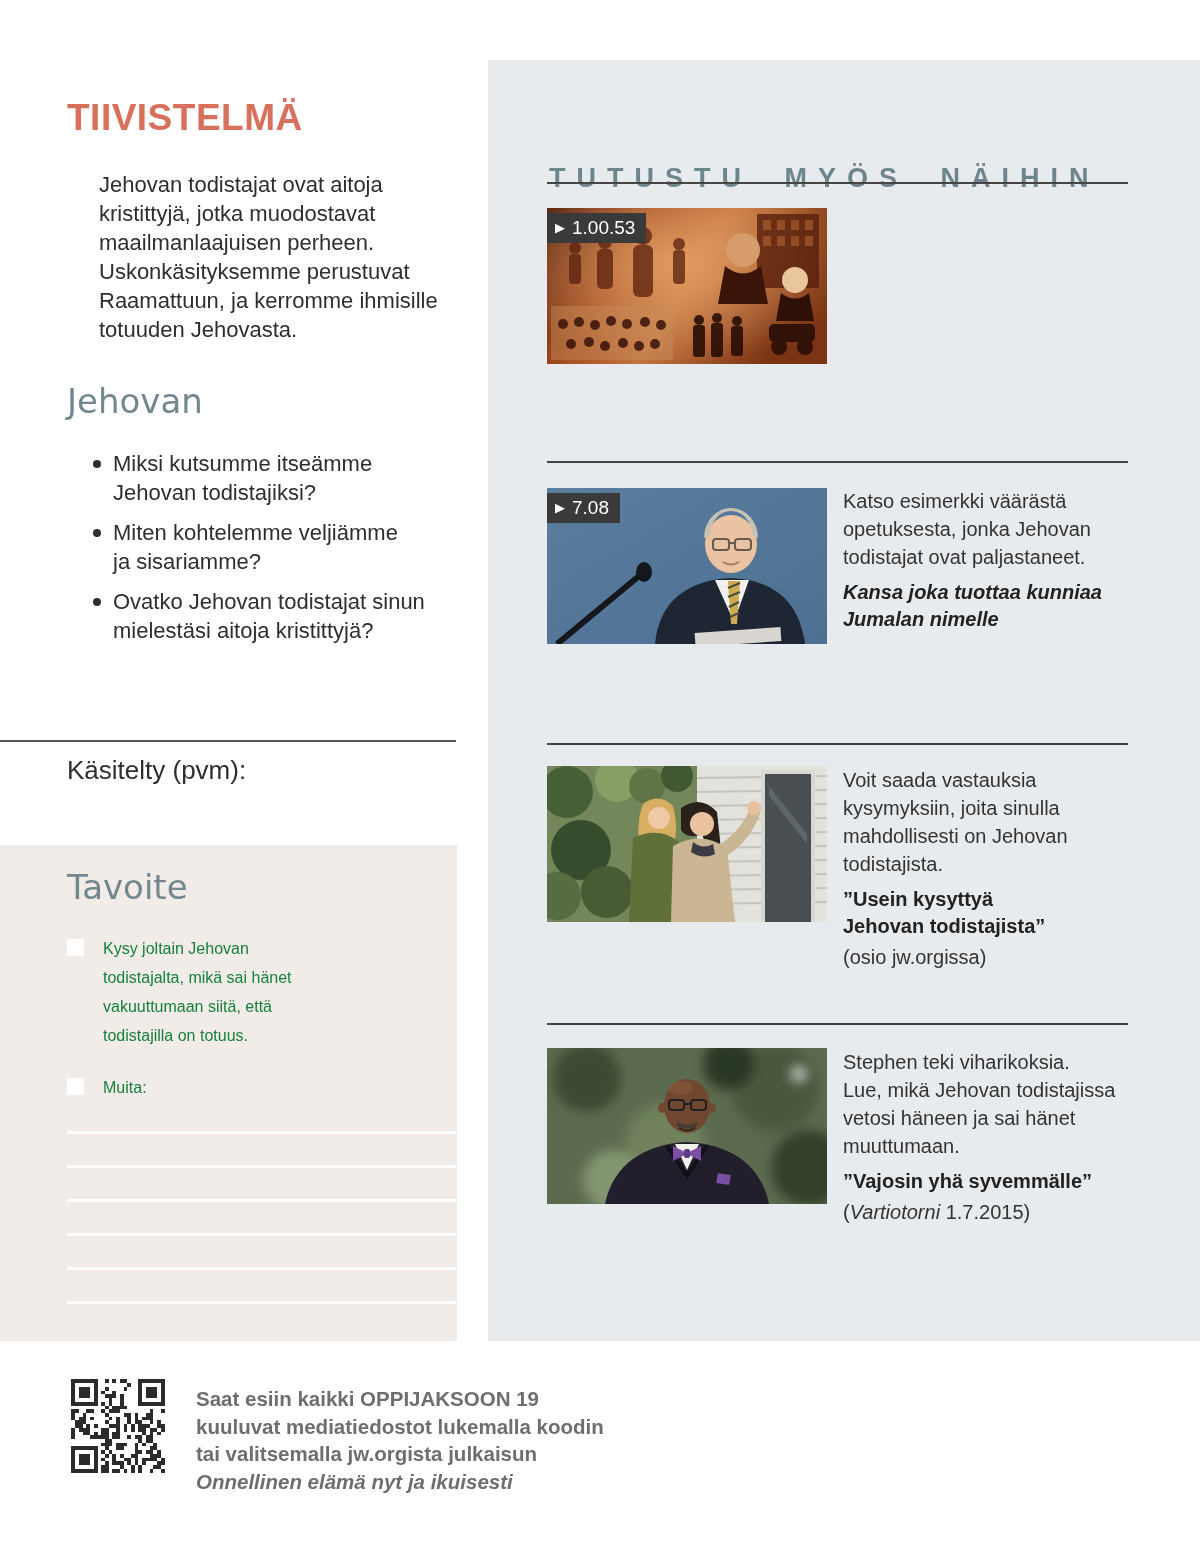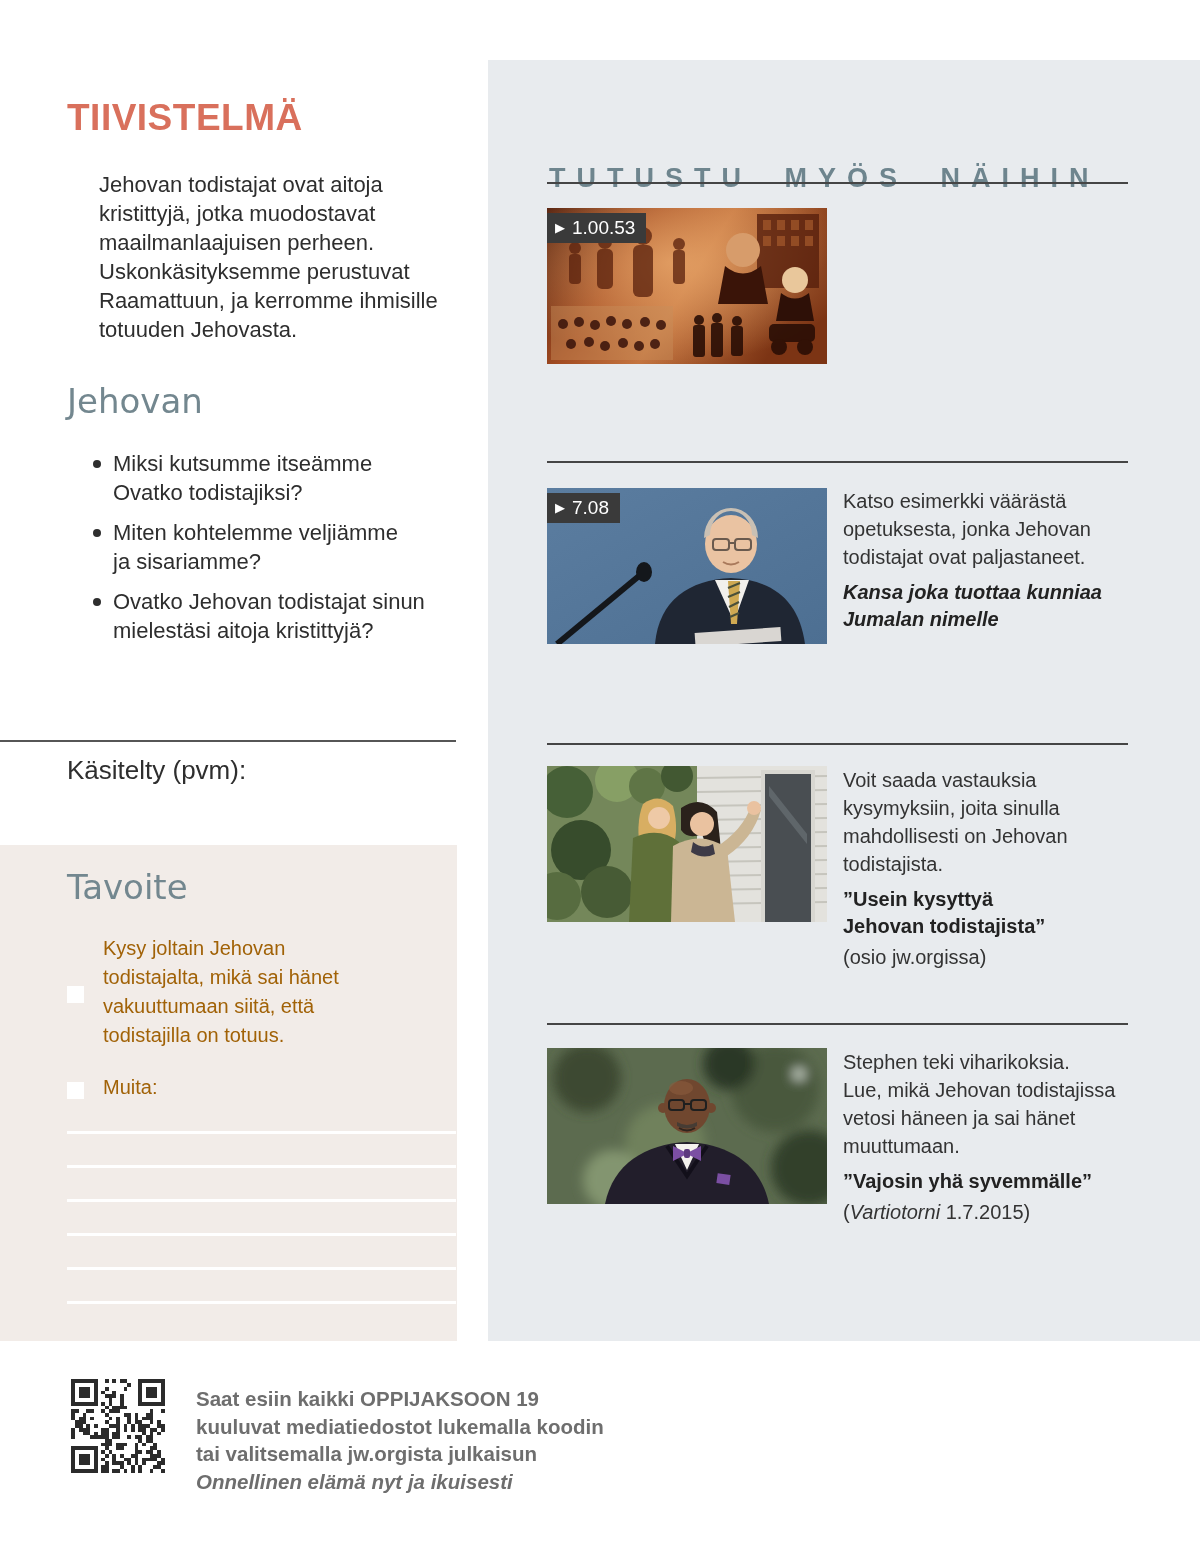--- a/index.html
+++ b/index.html
@@ -38,22 +38,22 @@
   .rule-left {
     left:0; top:740px; width:456px; height:2px; background:#565656;
   }
   .processed-label { left:67px; top:755px; font-size:26px; color:#2e2e2e; }
 
   .goal-box {
     left:0; top:845px; width:457px; height:496px; background:#f2ece8;
   }
   .goal-title { position:absolute; left:67px; top:22px; }
   .goal-item {
-    position:absolute; left:67px; display:flex; align-items:center;
-    font-size:20px; line-height:29px; color:#a16207;
+    position:absolute; left:67px; display:flex; align-items:flex-start;
+    font-size:16px; line-height:29px; color:#15803d;
   }
   .goal-item .checkbox {
     flex:0 0 17px; width:17px; height:17px; background:#ffffff;
     margin-top:5px; margin-right:19px;
   }
   .goal-task { top:89px; width:360px; }
   .goal-other { top:228px; }
   .write-line {
     position:absolute; left:67px; width:389px; height:3px; background:#ffffff;
   }
@@ -116,21 +116,21 @@
 Uskonkäsityksemme perustuvat
 Raamattuun, ja kerromme ihmisille
 totuuden Jehovasta.</p>
 
   <h2 class="abs section-heading review-title">Jehovan</h2>
 
   <ul class="abs review-list">
     <li>
       <span class="bullet-dot"></span>
       <span class="preline">Miksi kutsumme itseämme
-Ovatko todistajiksi?</span>
+Jehovan todistajiksi?</span>
     </li>
     <li>
       <span class="bullet-dot"></span>
       <span class="preline">Miten kohtelemme veljiämme
 ja sisariamme?</span>
     </li>
     <li>
       <span class="bullet-dot"></span>
       <span class="preline">Ovatko Jehovan todistajat sinun
 mielestäsi aitoja kristittyjä?</span>

